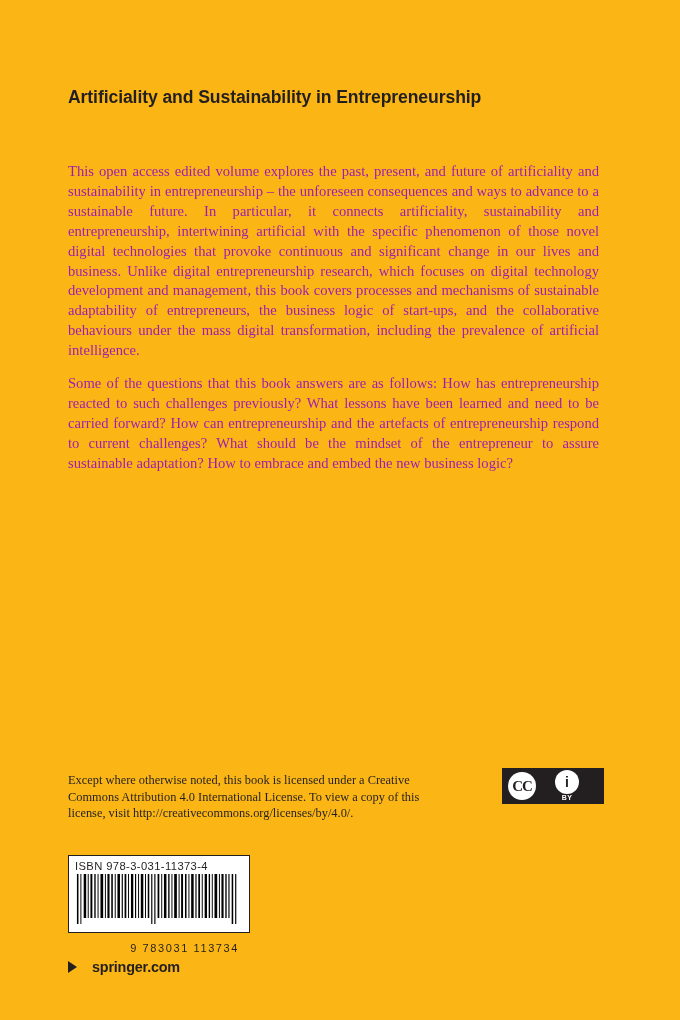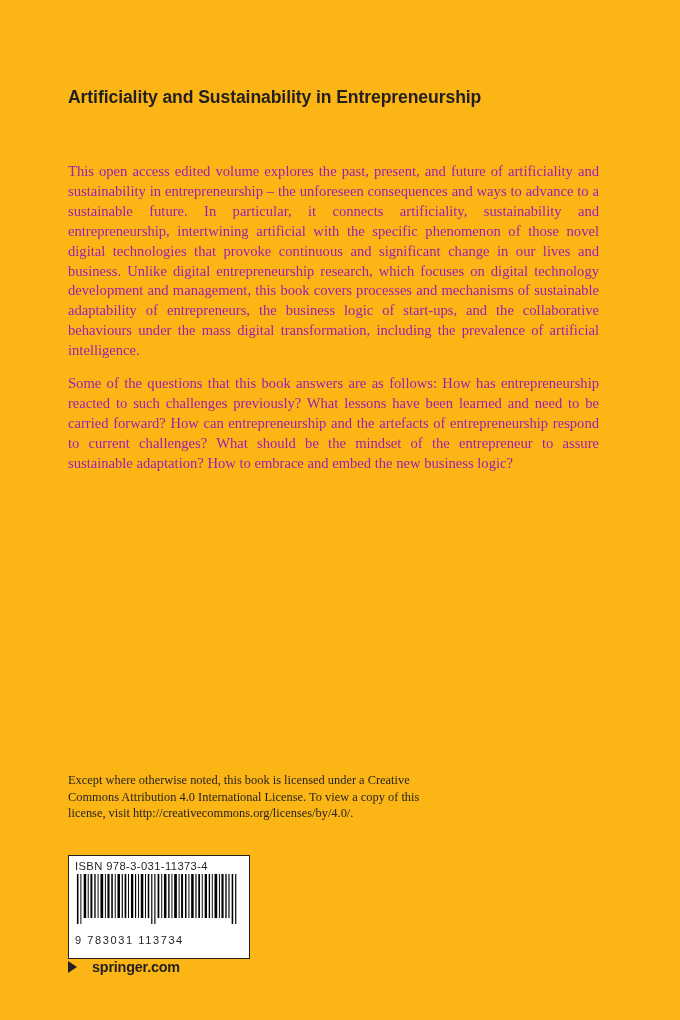--- a/index.html
+++ b/index.html
@@ -165,21 +165,21 @@
     line-height: 8px;
     letter-spacing: 0.5px;
   }
 
   
   .barcode-box {
     position: absolute;
     left: 68px;
     top: 855px;
     width: 182px;
-    height: 104px;
+    height: 78px;
     background: #ffffff;
     border: 1px solid #231f20;
     box-sizing: border-box;
     padding: 4px 10px 3px 6px;
   }
   .isbn-text {
     font-family: "Liberation Sans", sans-serif;
     font-size: 11.2px;
     letter-spacing: 0.4px;
     color: #231f20;
@@ -190,22 +190,23 @@
   .bars {
     width: 100%;
     height: 50px;
     display: block;
   }
   .ean-digits {
     font-family: "Liberation Sans", sans-serif;
     font-size: 11px;
     letter-spacing: 1.6px;
     color: #231f20;
-    margin-top: 10px;
+    margin-top: 18px;
     white-space: nowrap;
+    text-align: right;
   }
 
   
   .springer {
     position: absolute;
     left: 68px;
     top: 959px;
     display: flex;
     align-items: center;
     gap: 15px;
@@ -235,20 +236,27 @@
   <div class="book-title">Artificiality and Sustainability in Entrepreneurship</div>
 
 
   <div class="blurb">
     <p>This open access edited volume explores the past, present, and future of artificiality and sustainability in entrepreneurship – the unforeseen consequences and ways to advance to a sustainable future. In particular, it connects artificiality, sustainability and entrepreneurship, intertwining artificial with the specific phenomenon of those novel digital technologies that provoke continuous and significant change in our lives and business. Unlike digital entrepreneurship research, which focuses on digital technology development and management, this book covers processes and mechanisms of sustainable adaptability of entrepreneurs, the business logic of start-ups, and the collaborative behaviours under the mass digital transformation, including the prevalence of artificial intelligence.</p>
     <p>Some of the questions that this book answers are as follows: How has entrepreneurship reacted to such challenges previously? What lessons have been learned and need to be carried forward? How can entrepreneurship and the artefacts of entrepreneurship respond to current challenges? What should be the mindset of the entrepreneur to assure sustainable adaptation? How to embrace and embed the new business logic?</p>
   </div>
 
   <div class="licence">Except where otherwise noted, this book is licensed under a Creative Commons Attribution 4.0 International License. To view a copy of this license, visit http://creativecommons.org/licenses/by/4.0/.</div>
 
+  <div class="cc-badge">
+    <div class="cc-circle">CC</div>
+    <div class="by-group">
+      <div class="by-circle">i</div>
+      <div class="by-label">BY</div>
+    </div>
+  </div>
 
   <div class="barcode-box">
     <div class="isbn-text">
       <span>ISBN</span>
       <span>978-3-031-11373-4</span>
     </div>
     <svg class="bars" viewBox="0 0 170 50" preserveAspectRatio="none">
       <g fill="#000000">
         <rect x="2" y="0" width="1.6" height="50"></rect>
         <rect x="5.6" y="0" width="1" height="50"></rect>

